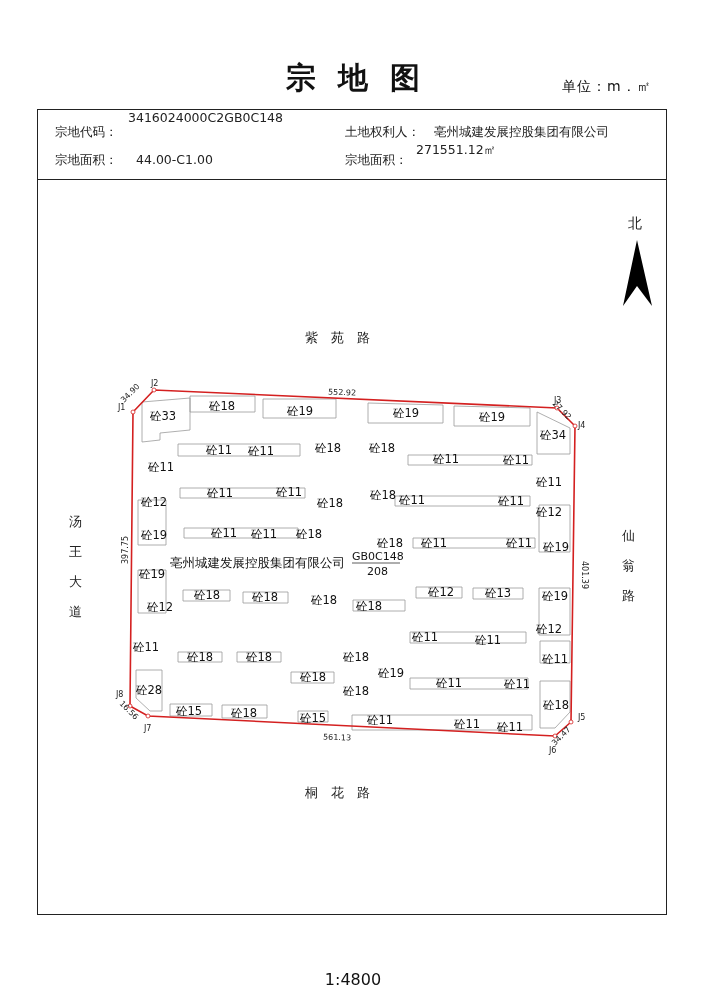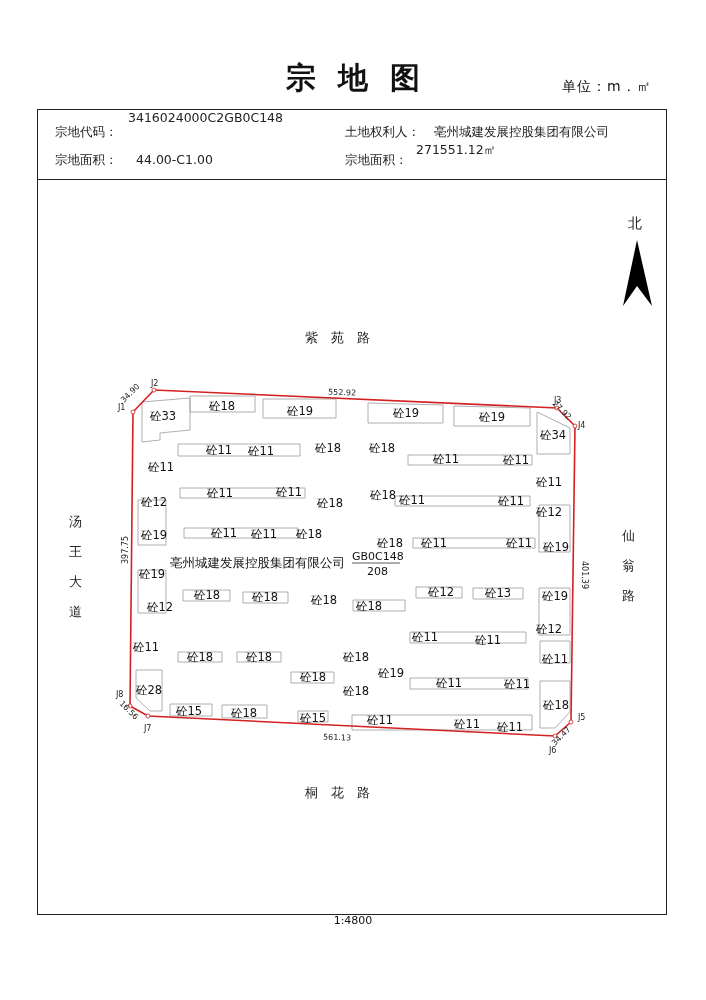--- a/index.html
+++ b/index.html
@@ -5,21 +5,21 @@
   html, body { margin:0; padding:0; background:#fff; }
   body { width:706px; height:1000px; position:relative; overflow:hidden;
          font-family:"DejaVu Sans", sans-serif; color:#111; }
   .title { position:absolute; left:0; width:706px; top:58px; text-align:center;
            font-size:30px; font-weight:bold; letter-spacing:22px; padding-left:22px; box-sizing:border-box; }
   .unit { position:absolute; left:562px; top:78px; font-size:14px; letter-spacing:1px; }
   .frame { position:absolute; left:37px; top:109px; width:630px; height:806px;
            border:1.5px solid #222; box-sizing:border-box; }
   .info { position:absolute; left:0; top:0; width:100%; height:70px; border-bottom:1.5px solid #222; box-sizing:border-box; }
   .info span { position:absolute; font-size:12.5px; color:#222; white-space:nowrap; }
-  .scale { position:absolute; left:0; width:706px; top:914px; text-align:center; font-size:11px; }
+  .scale { position:absolute; left:0; width:706px; top:970px; text-align:center; font-size:16px; }
   svg text { font-family:"DejaVu Sans", sans-serif; }
   .road { position:absolute; font-size:13px; color:#222; }
 </style>
 </head>
 <body>
 
 <div class="title">宗地图</div>
 <div class="unit">单位：m．㎡</div>
 
 <div class="frame">

